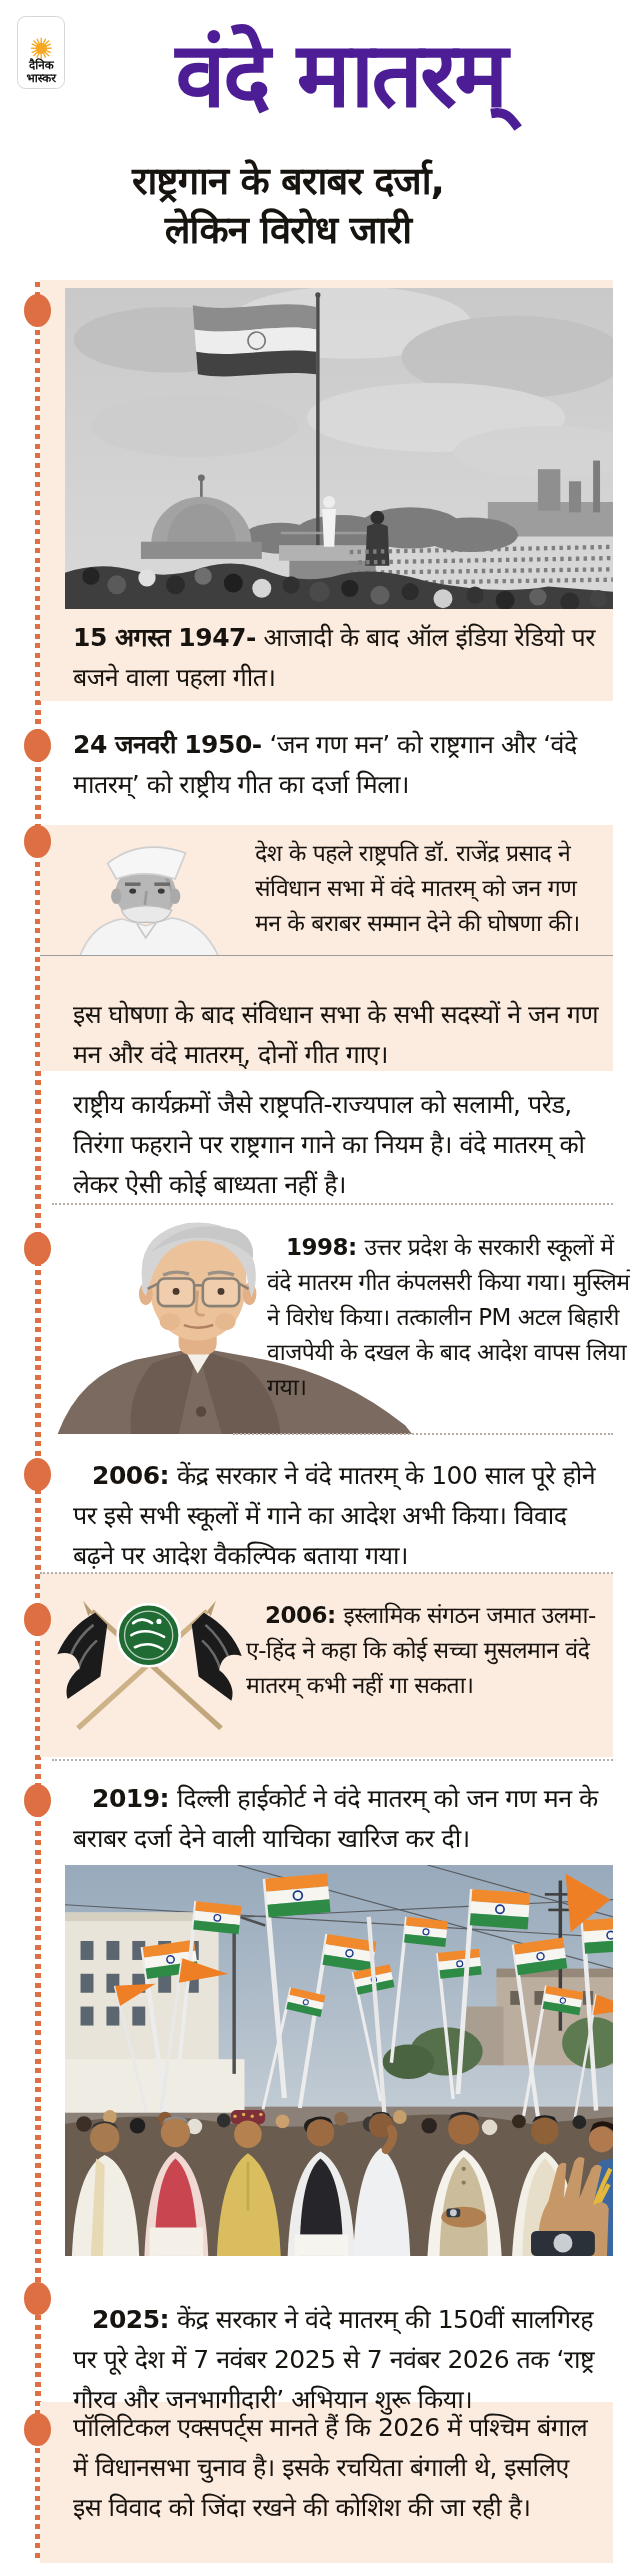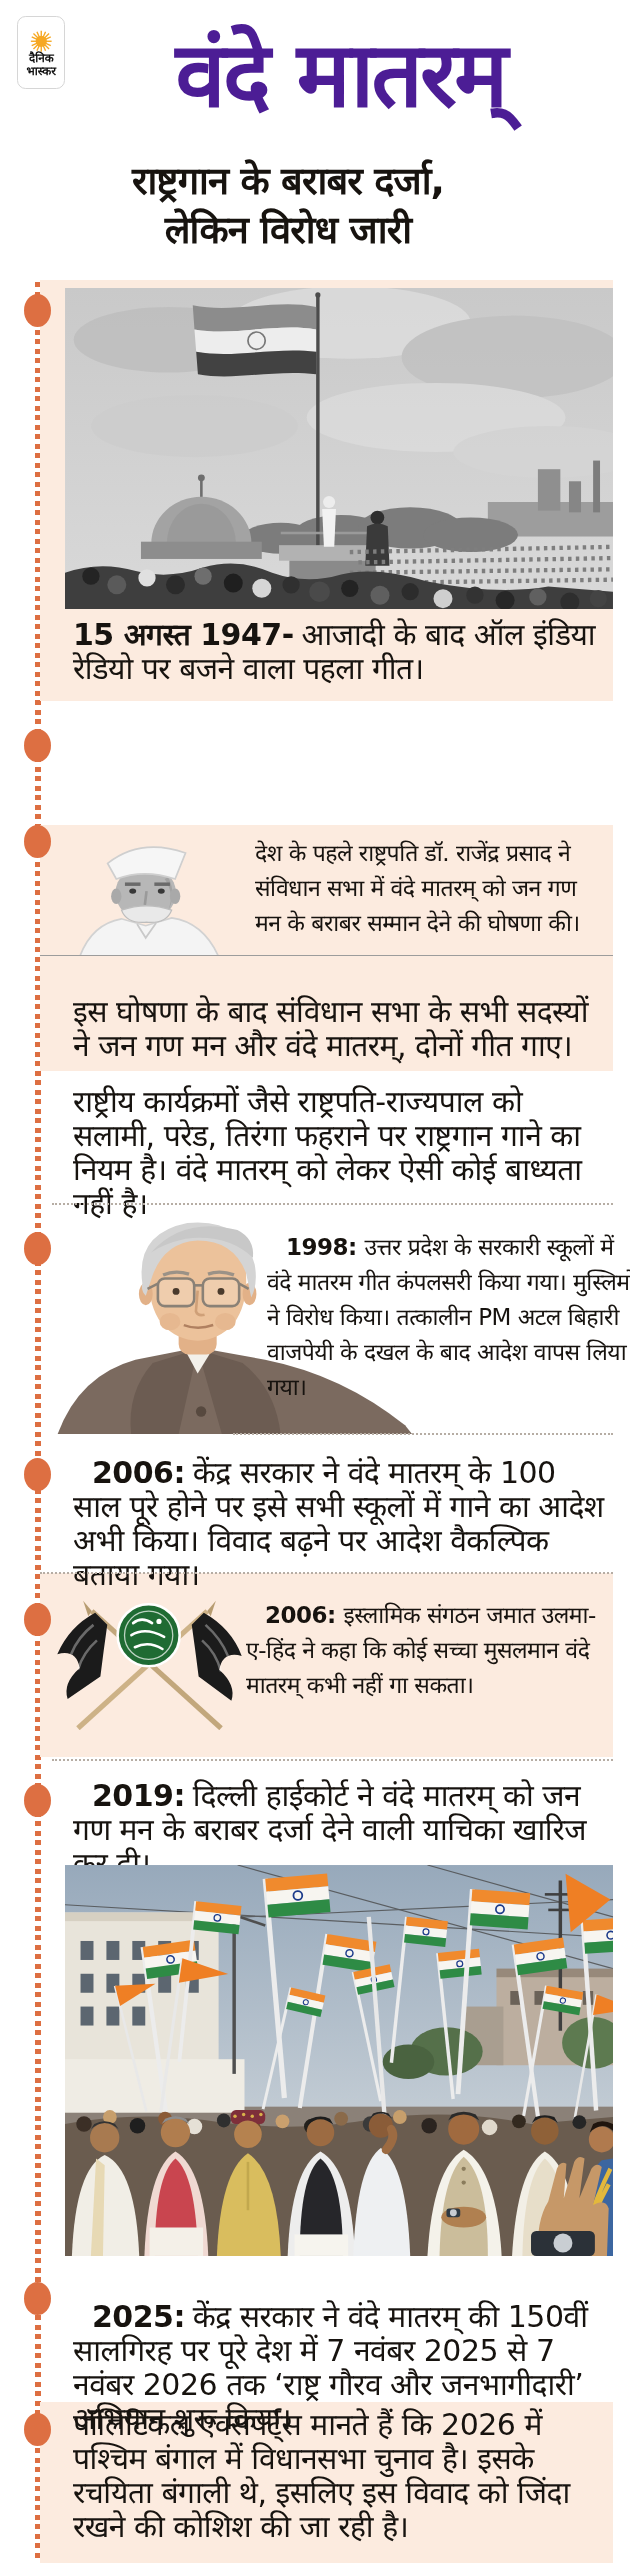--- a/index.html
+++ b/index.html
@@ -2,35 +2,35 @@
 <html lang="hi" style="font-size:14px"><head>
 <meta charset="utf-8">
 <style>
   html,body{margin:0;padding:0;background:#ffffff;}
   .page{
     position:relative;width:630px;height:2576px;background:#fff;overflow:hidden;
     font-family:"DejaVu Sans","Liberation Sans",sans-serif;color:#17130f;
   }
   .abs{position:absolute;}
   .peach{background:#fcebdf;z-index:1;}
-  .body{font-size:30px;line-height:34px;letter-spacing:-0.5px;z-index:2;}
+  .body{font-size:25px;line-height:40px;letter-spacing:-0.5px;z-index:2;}
   .body .lead{font-weight:bold;margin-right:7.8px;}
   .indent{text-indent:19px;}
   .small{font-size:23px;line-height:35px;}
   .bullet{width:27px;height:33px;border-radius:50%;background:#dd6f42;z-index:4;}
   .tl-line{
     left:35px;top:282px;width:6px;height:2280px;z-index:0;
     background:repeating-linear-gradient(180deg,#dd6f42 0 5.2px,rgba(221,111,66,0) 5.2px 9.5px);
   }
   .divider{height:0;border-top:2.6px dotted #b6ada4;z-index:3;}
   .divider.solid{border-top:1.7px solid #9c9c9c;}
   .logo{
     left:17.3px;top:15.5px;width:48px;height:73px;background:#fff;border:0.9px solid #d6d6d6;
     border-radius:8.6px;display:flex;flex-direction:column;align-items:center;
-    justify-content:flex-start;padding-top:13px;box-sizing:border-box;z-index:5;
+    justify-content:flex-start;padding-top:20px;box-sizing:border-box;z-index:5;
   }
   .logo-text{font-weight:bold;font-size:11.7px;line-height:13px;text-align:center;color:#111;}
   .title{
     left:60px;top:22.5px;width:561px;text-align:center;color:#4c1d95;
     font-size:90px;line-height:1.15;font-weight:bold;letter-spacing:-2.6px;z-index:2;
   }
   .subtitle{left:0;top:157px;width:576px;text-align:center;font-weight:bold;
     font-size:38px;line-height:49px;letter-spacing:-0.9px;z-index:2;}
   .photo{z-index:2;}
   svg{display:block;}
@@ -166,20 +166,23 @@
         <circle cx="585" cy="364" r="11" fill="#2e2e2e"></circle>
           <circle cx="618" cy="360" r="10" fill="#444"></circle>
       </g>
     </svg>
   </div>
 
   <div class="abs body" style="left:73px;top:618px;width:523px;">
     <b class="lead">15 अगस्त 1947-</b><span>आजादी के बाद ऑल इंडिया रेडियो पर बजने वाला पहला गीत।</span>
   </div>
 
+  <div class="abs body" style="left:73px;top:725px;width:528px;">
+    <b class="lead">24 जनवरी 1950-</b><span>‘जन गण मन’ को राष्ट्रगान और ‘वंदे मातरम्’ को राष्ट्रीय गीत का दर्जा मिला।</span>
+  </div>
 
   <div class="abs photo" style="left:54px;top:834px;">
     <svg width="186" height="122" viewBox="0 0 215 141">
 
       <path d="M30,141 Q44,104 78,98 L106,106 L136,97 Q172,102 190,141 Z" fill="#f4f4f4" stroke="#d2d2d2" stroke-width="2"></path>
       <path d="M96,104 L106,120 L118,103" fill="none" stroke="#c9c9c9" stroke-width="2"></path>
 
       <ellipse cx="106" cy="68" rx="35" ry="32" fill="#b7b7b7"></ellipse>
       <path d="M132,50 Q142,70 132,88 Q140,70 128,52 Z" fill="#8e8e8e" opacity="0.5"></path>
       <ellipse cx="72" cy="72" rx="6" ry="9" fill="#a9a9a9"></ellipse>

